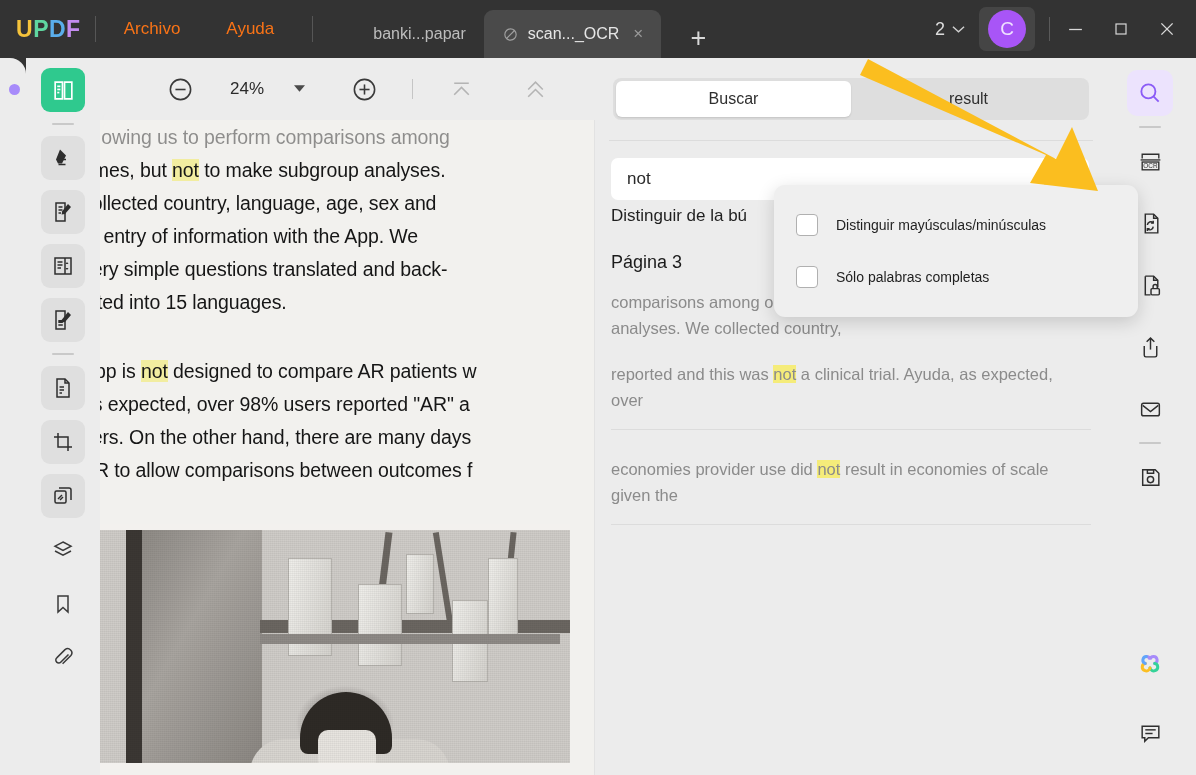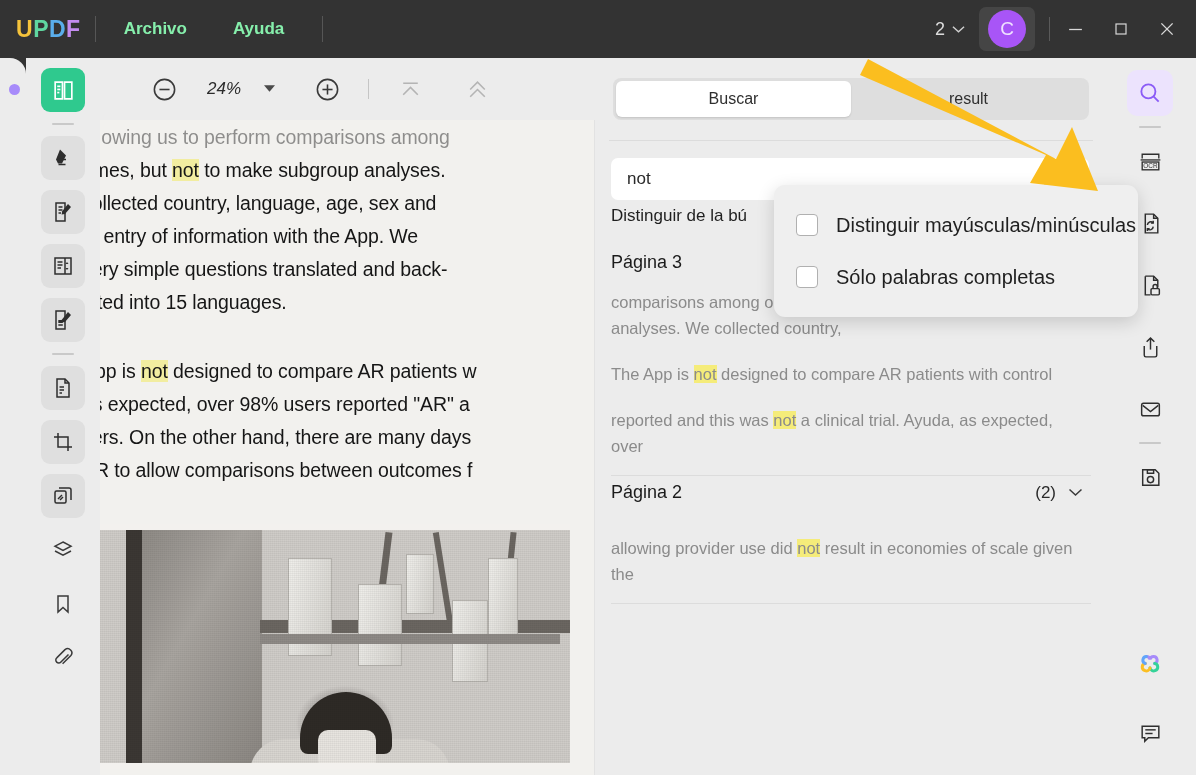--- a/index.html
+++ b/index.html
@@ -17,21 +17,21 @@
     background: #333333; display: flex; align-items: center;
   }
   .logo { margin-left: 16px; font-size: 23px; font-weight: bold; letter-spacing: .5px; display:flex; }
   .logo span { display:inline-block; }
   .logo .l1 { color: #f5c33b; }
   .logo .l2 { color: #5fd6a0; }
   .logo .l3 { color: #5aaeec; }
   .logo .l4 { color: #c48cf0; }
   .tb-sep { width: 1px; height: 26px; background: #565656; margin: 0 14px; }
   .menu-item {
-    color: #86efac; font-size: 17px; padding: 6px 14px; border-radius: 5px; cursor: default; font-weight: bold;
+    color: #f97316; font-size: 17px; padding: 6px 14px; border-radius: 5px; cursor: default;
   }
   .tabs { display: flex; align-items: flex-end; height: 58px; margin-left: 28px; }
   .tab {
     display: flex; align-items: center; height: 48px; padding: 0 18px;
     color: #bdbdbd; font-size: 16px; border-radius: 9px 9px 0 0; gap: 8px;
     max-width: 200px; white-space: nowrap;
   }
   .tab.active { background: #4a4a4a; color: #e6e6e6; }
   .tab .tab-ico { width: 18px; height: 18px; opacity: .75; display:flex; align-items:center; justify-content:center;}
   .tab .tab-close { color: #9a9a9a; font-size: 17px; margin-left: 6px; }
@@ -78,22 +78,22 @@
     width: 44px; height: 44px; border-radius: 9px; display: flex;
     align-items: center; justify-content: center; color: #2e2e2e; flex: 0 0 auto;
   }
   .rail-btn.grey { background: #dfdfdf; }
   .rail-btn.green { background: #2fc98e; color: #fff; }
   .rail-div { width: 22px; height: 2px; background: #c9c9c9; margin: 9px 0; border-radius: 1px; flex:0 0 auto;}
   .gap-sm { height: 6px; flex: 0 0 auto;}
 
   
   .doc-toolbar {
-    position: absolute; left: 100px; top: 58px; width: 495px; height: 62px;
-    background: #ececec; display: flex; align-items: center; padding-left: 44px; gap: 9px; z-index:3;font-style:italic;
+    position: absolute; left: 116px; top: 58px; width: 495px; height: 62px;
+    background: #ececec; display: flex; align-items: center; padding-left: 44px; gap: 16px; z-index:3;
   }
   .tb-ico { width: 40px; height: 40px; display:flex; align-items:center; justify-content:center; color:#3a3a3a; border-radius:7px;}
   .zoomval { color: #2b2b2b; font-size: 17px; width: 62px; text-align: center; }
   .caret { color: #4a4a4a; font-size: 10px; width: 34px; text-align: center; }
   .vdiv { width: 1px; height: 20px; background: #c5c5c5; margin: 0 12px; }
   .tb-ico.muted { color:#b4b4b4; }
 
   
   .docarea {
     position: absolute; left: 100px; top: 120px; width: 495px; height: 655px;
@@ -185,21 +185,21 @@
   
   .dropdown {
     position: absolute; left: 774px; top: 185px; width: 364px; height: 132px;
     background: #efefef; border-radius: 11px; box-shadow: 0 5px 18px rgba(0,0,0,.16);
     z-index: 20; padding: 14px 0;
   }
   .dd-item { display: flex; align-items: center; height: 52px; padding: 0 0 0 22px; gap: 18px; }
   .dd-check {
     width: 22px; height: 22px; border: 1.6px solid #b0b0b0; border-radius: 4px; background: #fff; flex: 0 0 auto;
   }
-  .dd-label { font-size: 20px; color: #1f1f1f; }
+  .dd-label { font-size: 14px; color: #1f1f1f; }
 
   
   .arrow { position: absolute; left: 860px; top: 55px; width: 260px; height: 145px; z-index: 25; pointer-events:none;}
 
   
   .rail-right {
     position: absolute; right: 0px; top: 58px; width: 92px; height: 717px;
     background: #ececec; display: flex; flex-direction: column; align-items: center;
     padding-top: 12px; z-index: 4;
   }
@@ -223,20 +223,36 @@
       <span class="l4">F</span>
     </div>
 
     <div class="tb-sep"></div>
 
     <div class="menu-item">Archivo</div>
     <div class="menu-item" style="margin-left:18px;">Ayuda</div>
 
     <div class="tb-sep" style="margin-left:24px;"></div>
 
+    <div class="tabs">
+      <div class="tab">
+        <span>banki...papar</span>
+      </div>
+      <div class="tab active">
+        <span class="tab-ico">
+          <svg width="17" height="17" viewBox="0 0 24 24" fill="none" stroke="#bdbdbd" stroke-width="1.6">
+            <circle cx="12" cy="12" r="8"></circle>
+              <line x1="6" y1="18" x2="18" y2="6"></line>
+          </svg>
+        </span>
+        <span>scan..._OCR</span>
+        <span class="tab-close">×</span>
+      </div>
+      <div class="newtab">+</div>
+    </div>
 
     <div class="tb-right">
       <div class="pagecount">
         <span>2</span>
         <span class="chev">
           <svg width="13" height="9" viewBox="0 0 14 9" fill="none" stroke="#d0d0d0" stroke-width="1.5">
               <path d="M1 1.5L7 7L13 1.5"></path>
             </svg>
         </span>
       </div>
@@ -462,40 +478,26 @@
       <div class="page-head">
         <span>Página 3</span>
         <span class="right">
           <span></span>
         </span>
       </div>
       <div class="result-item">
         <span>comparisons among outcomes, but </span><span class="hl">not</span><span> to make subgroup analyses. We collected country,</span>
       </div>
       <div class="result-item">
-        <span>The App is </span><span class="hl">not</span><span> designed to compare AR patients with control</span>
-      </div>
-      <div class="result-item">
         <span>reported and this was </span><span class="hl">not</span><span> a clinical trial. Ayuda, as expected, over</span>
       </div>
       <div class="rule"></div>
 
-      <div class="page-head">
-        <span>Página 2</span>
-        <span class="right">
-          <span>(2)</span>
-          <span class="chev">
-            <svg width="15" height="9" viewBox="0 0 14 9" fill="none" stroke="#3a3a3a" stroke-width="1.5">
-                <path d="M1 1.5L7 7L13 1.5"></path>
-              </svg>
-          </span>
-        </span>
-      </div>
       <div class="result-item" style="padding-top:26px;">
-        <span>allowing provider use did </span><span class="hl">not</span><span> result in economies of scale given the</span>
+        <span>economies provider use did </span><span class="hl">not</span><span> result in economies of scale given the</span>
       </div>
       <div class="rule"></div>
     </div>
   </div>
 
   <div class="rail-right">
     <div class="rr-btn purple">
       <svg width="26" height="26" viewBox="0 0 24 24" fill="none" stroke="#8b5cf6" stroke-width="1.7">
         <circle cx="10.5" cy="10.5" r="6.5"></circle>
           <line x1="15.2" y1="15.2" x2="20" y2="20"></line>

